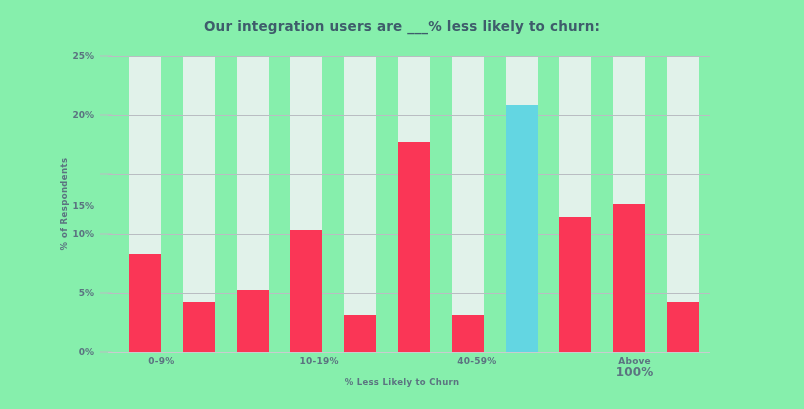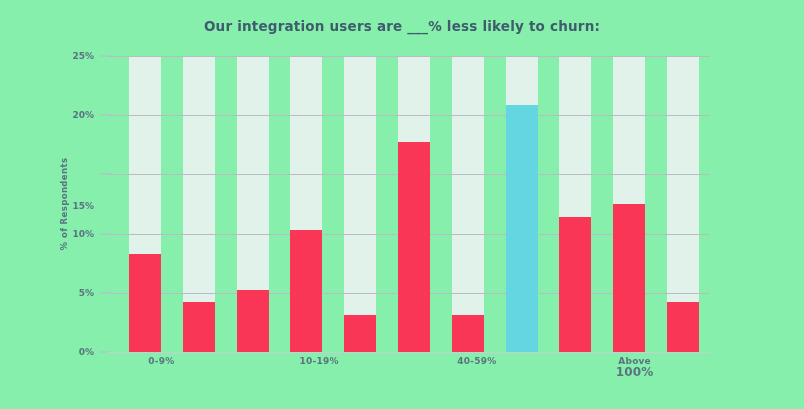--- a/index.html
+++ b/index.html
@@ -289,13 +289,14 @@
       </div>
   </div>
 
   <div class="x-labels" id="x-labels">
       <div class="x-label">0-9%</div>
       <div class="x-label">10-19%</div>
       <div class="x-label">40-59%</div>
       <div class="x-label">Above<span class="l2">100%</span></div>
     </div>
 
+  <div class="x-axis-label">% Less Likely to Churn</div>
 </div>
 
 </body></html>

